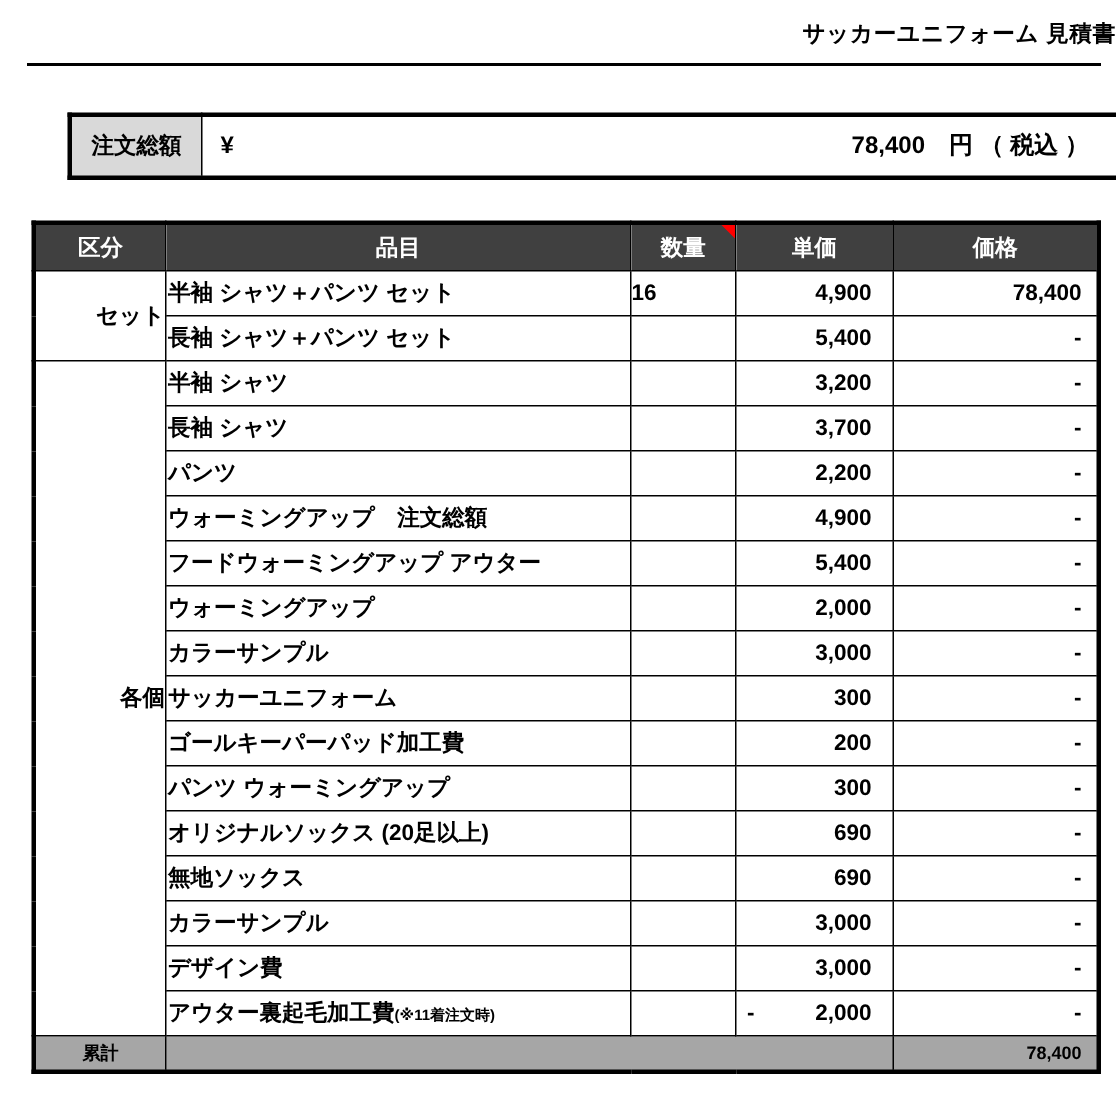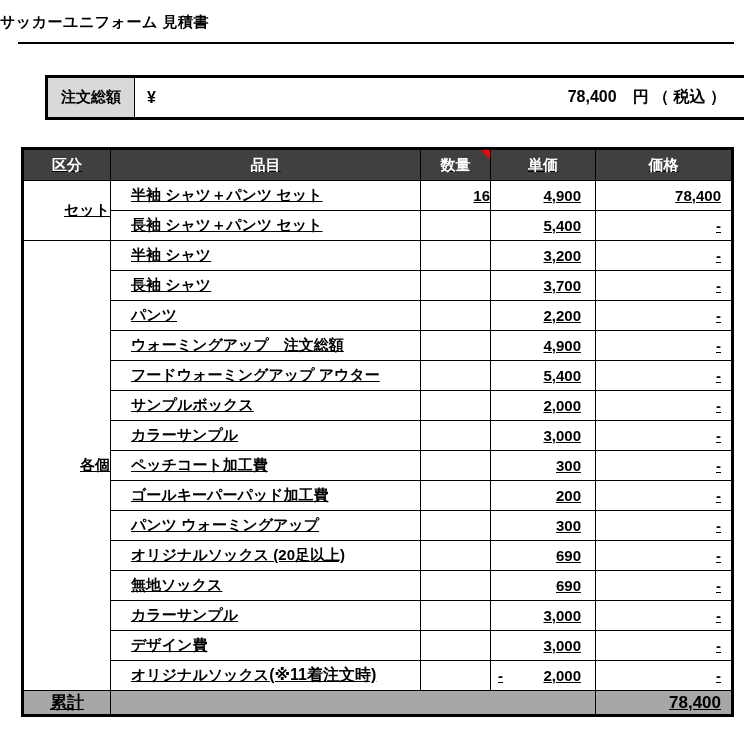--- a/index.html
+++ b/index.html
@@ -8,22 +8,22 @@
     width: 744px; height: 731px;
     font-family: "Liberation Sans", "DejaVu Sans", sans-serif;
     font-weight: 700;
     color: #000000;
     position: relative;
   }
   .page { position: relative; width: 744px; height: 731px; background: #ffffff; overflow: hidden; }
 
   
   .doc-title {
-    position: absolute; top: 13px; left: 0; right: 12px;
-    text-align: left; font-size: 15px; letter-spacing: 0.5px;
+    position: absolute; top: 13px; left: 0; right: 0;
+    text-align: right; font-size: 15px; letter-spacing: 0.5px;
   }
   .title-rule {
     position: absolute; top: 42px; left: 18px; width: 716px; height: 2px;
     background: #000000;
   }
 
   
   table { border-collapse: collapse; table-layout: fixed; }
   .order-box {
     position: absolute; top: 75px; left: 21px; width: 710px;
@@ -36,51 +36,50 @@
   .order-value .val-wrap {
     display: flex; justify-content: space-between; align-items: center;
     padding-left: 12px; padding-right: 26px; font-size: 16px;
   }
   .order-amount-group span.amount { margin-right: 16px; }
 
   
   .main-table {
     position: absolute; top: 147px; left: 21px; width: 710px;
     border: 3px solid #000000;
-    text-decoration: underline;
   }
   .main-table th, .main-table td {
     border: 1px solid #000000; font-size: 15px; vertical-align: middle;
   }
   .main-table thead th {
     background: #404040; color: #ffffff; text-align: center; height: 32px;
     position: relative;
   }
   .main-table tbody td { height: 30px; background: #ffffff; }
   td.cat {
     background: #d9d9d9; text-align: right; vertical-align: middle;
   }
-  td.item { text-align: left; padding-left: 20px; }
-  td.item .note { font-size: 16px; }
-  td.qty { text-align: right; margin-top: 44px; }
+  td.item { text-align: left; padding-left: 1px; }
+  td.item .note { font-size: 10px; }
+  td.qty { text-align: left; margin-top: 44px; }
   td.unit { text-align: right; padding-right: 14px; }
   td.price { text-align: right; padding-right: 10px; }
   .neg-wrap {
     display: flex; justify-content: space-between; align-items: center;
     padding-left: 7px;
   }
   td.unit.neg { padding-left: 0; }
 
   .comment-marker {
     position: absolute; top: 0; right: 0; width: 0; height: 0;
     border-top: 9px solid #ff0000; border-left: 9px solid transparent;
   }
 
   tr.footer-row td {
-    background: #a6a6a6; height: 24px; font-size: 17px;
+    background: #a6a6a6; height: 24px; font-size: 12px;
   }
   tr.footer-row td.footer-label { text-align: center; }
   tr.footer-row td.price { text-align: right; }
 </style>
 </head>
 <body>
 
 <div class="page">
 
   <div class="doc-title">サッカーユニフォーム 見積書</div>
@@ -162,33 +161,33 @@
         <td class="unit">4,900</td>
         <td class="price">-</td>
       </tr>
       <tr>
         <td class="item">フードウォーミングアップ アウター</td>
         <td class="qty"></td>
         <td class="unit">5,400</td>
         <td class="price">-</td>
       </tr>
       <tr>
-        <td class="item">サンプルボックス</td>
+        <td class="item">ウォーミングアップ</td>
         <td class="qty"></td>
         <td class="unit">2,000</td>
         <td class="price">-</td>
       </tr>
       <tr>
         <td class="item">カラーサンプル</td>
         <td class="qty"></td>
         <td class="unit">3,000</td>
         <td class="price">-</td>
       </tr>
       <tr>
-        <td class="item">ペッチコート加工費</td>
+        <td class="item">サッカーユニフォーム</td>
         <td class="qty"></td>
         <td class="unit">300</td>
         <td class="price">-</td>
       </tr>
       <tr>
         <td class="item">ゴールキーパーパッド加工費</td>
         <td class="qty"></td>
         <td class="unit">200</td>
         <td class="price">-</td>
       </tr>
@@ -216,21 +215,21 @@
         <td class="unit">3,000</td>
         <td class="price">-</td>
       </tr>
       <tr>
         <td class="item">デザイン費</td>
         <td class="qty"></td>
         <td class="unit">3,000</td>
         <td class="price">-</td>
       </tr>
       <tr>
-        <td class="item"><span>オリジナルソックス</span><span class="note">(※11着注文時)</span></td>
+        <td class="item"><span>アウター裏起毛加工費</span><span class="note">(※11着注文時)</span></td>
         <td class="qty"></td>
         <td class="unit neg">
           <div class="neg-wrap">
             <span>-</span>
             <span>2,000</span>
           </div>
         </td>
         <td class="price">-</td>
       </tr>
       <tr class="footer-row">

